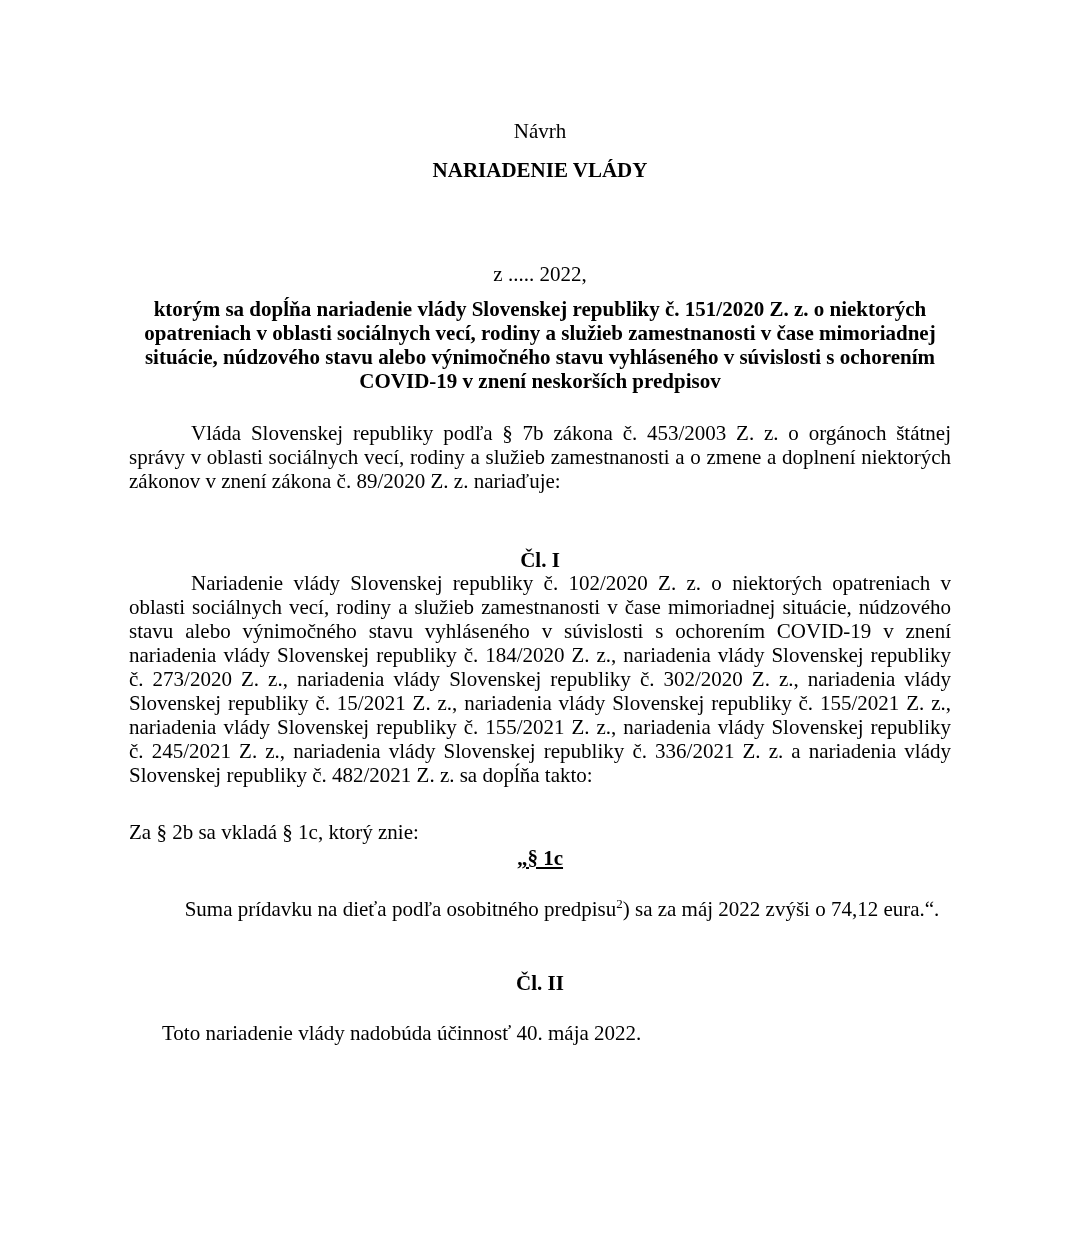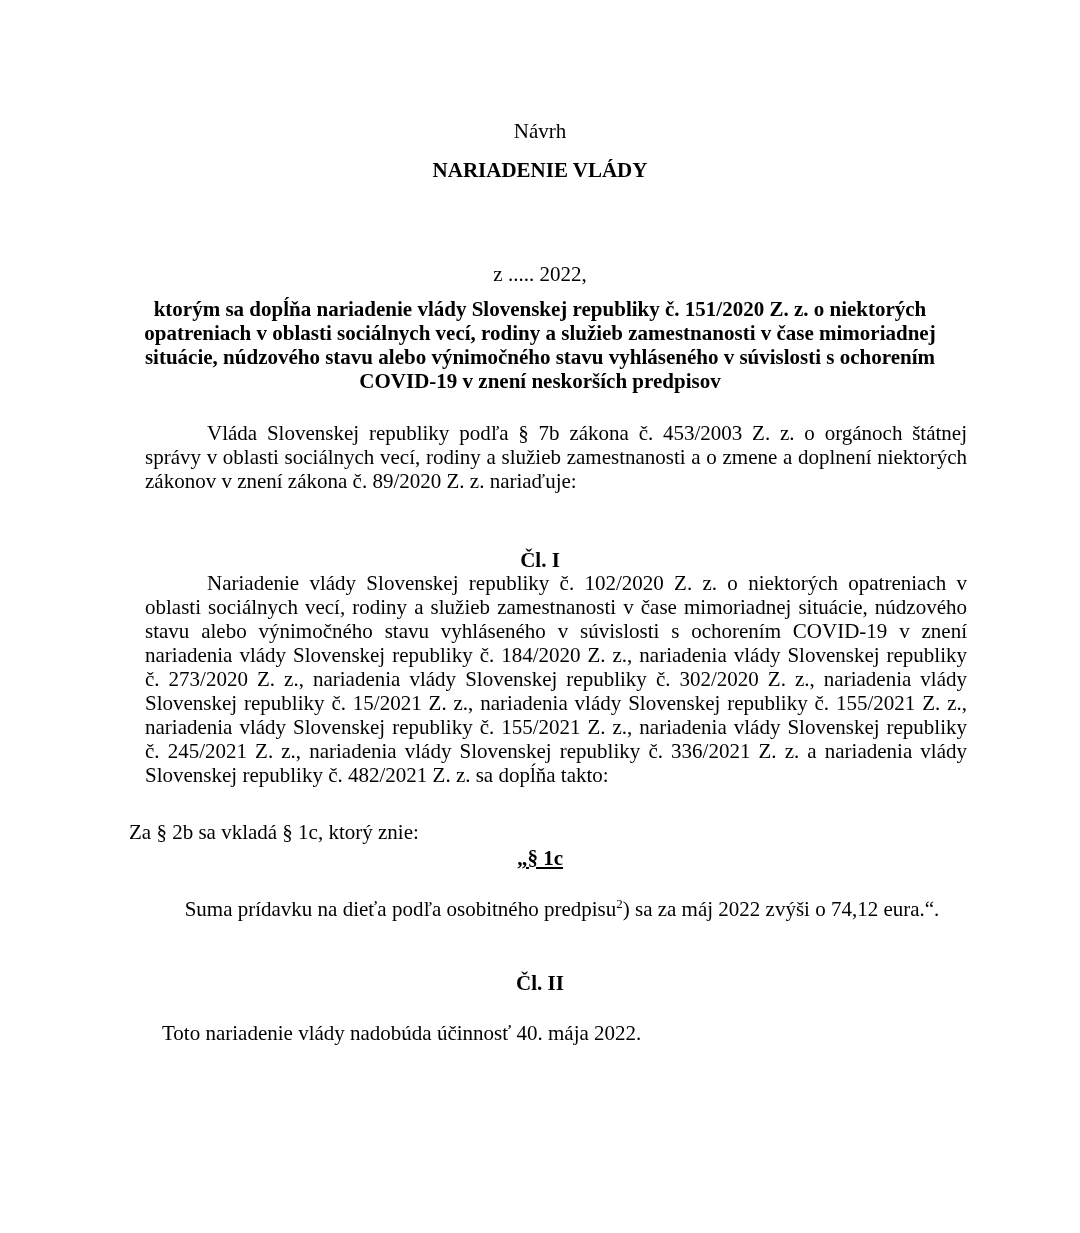--- a/index.html
+++ b/index.html
@@ -20,21 +20,21 @@
     .page {
       position: absolute;
       left: 129px;
       top: 0;
       width: 822px;
     }
     .center { text-align: center; }
     .bold { font-weight: bold; }
     .abs { position: absolute; left: 0; width: 822px; }
     .justify { text-align: justify; }
-    .indent { text-indent: 62px; margin-left: 16px; }
+    .indent { text-indent: 62px; }
     sup { font-size: 13px; line-height: 0; vertical-align: super; }
 
     #draft-label { top: 119px; }
     #title-block { top: 158px; }
     #date-line { top: 246px; margin-top: 16px; }
     #subject-title { top: 297px; line-height: 24px; }
     #preamble { top: 421px; }
     #art1-heading { top: 521px; margin-top: 27px; }
     #art1-body { top: 571px; }
     #insertion-intro { top: 820px; }

